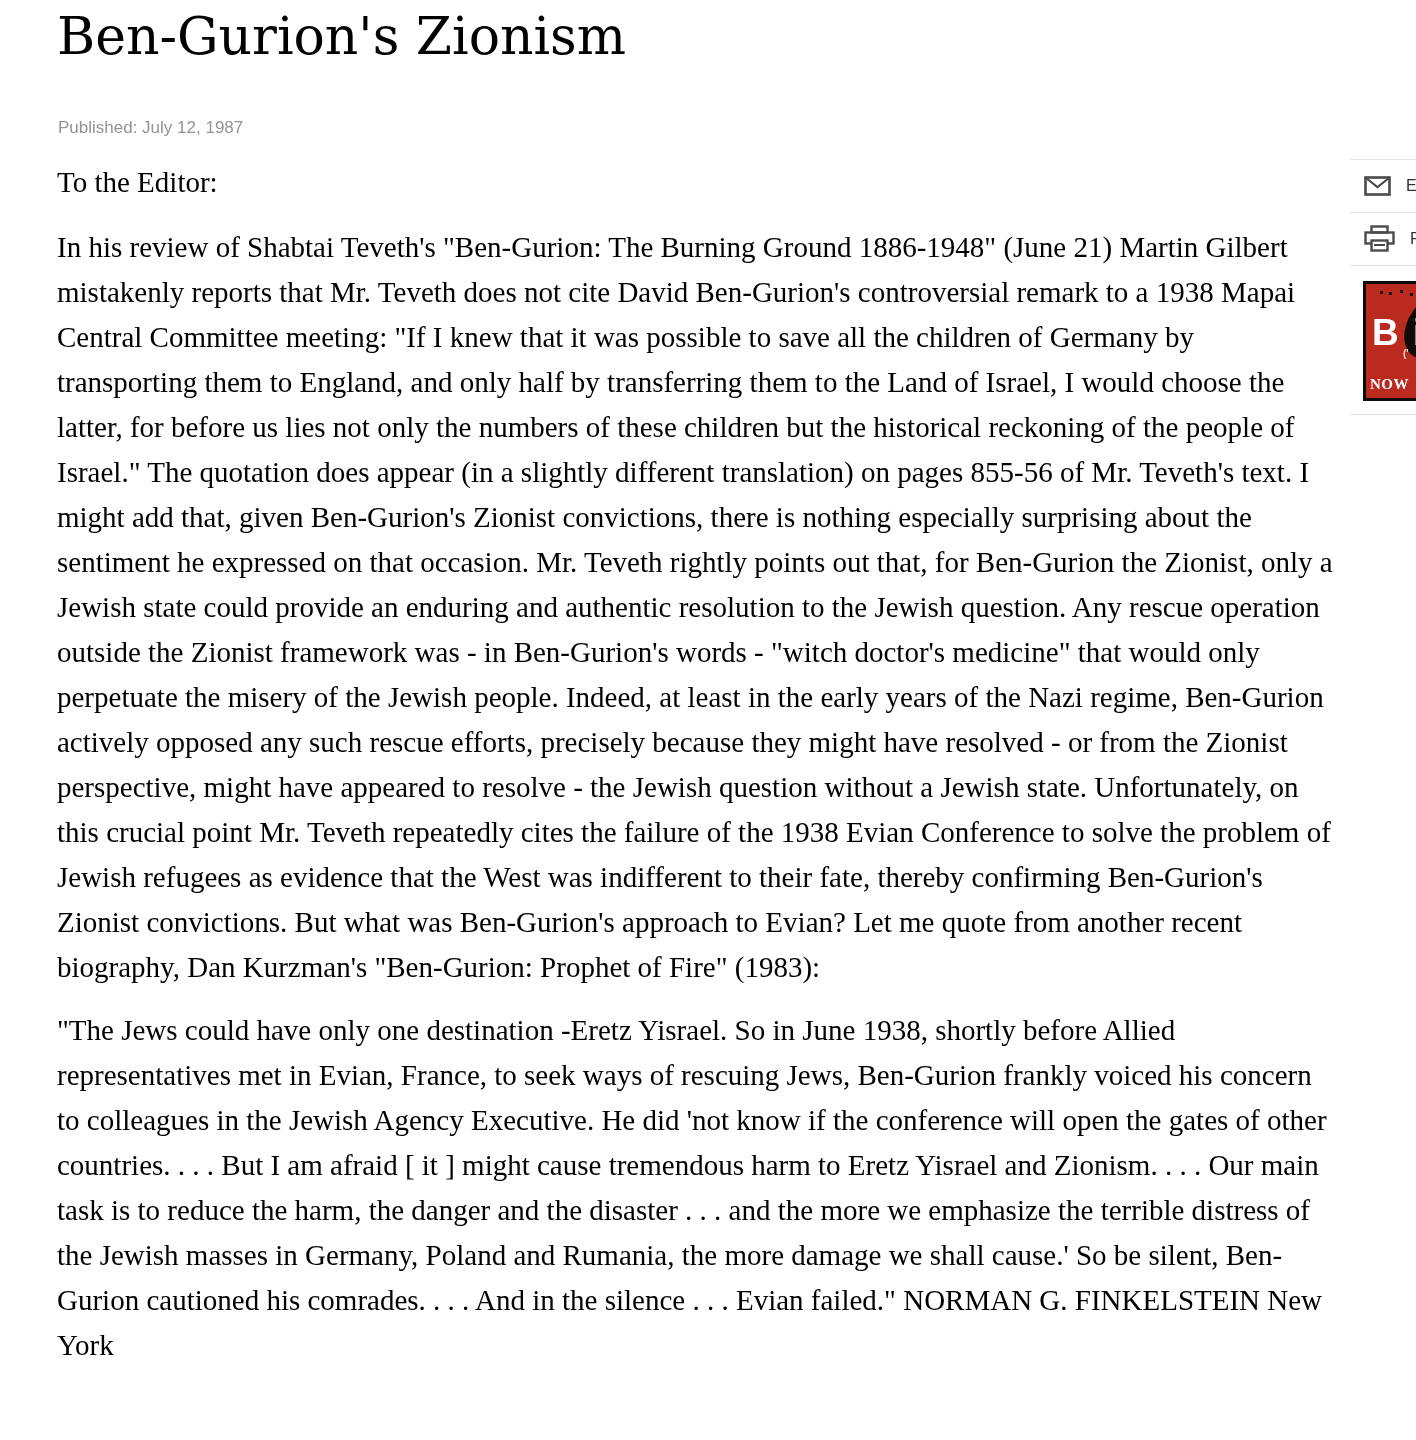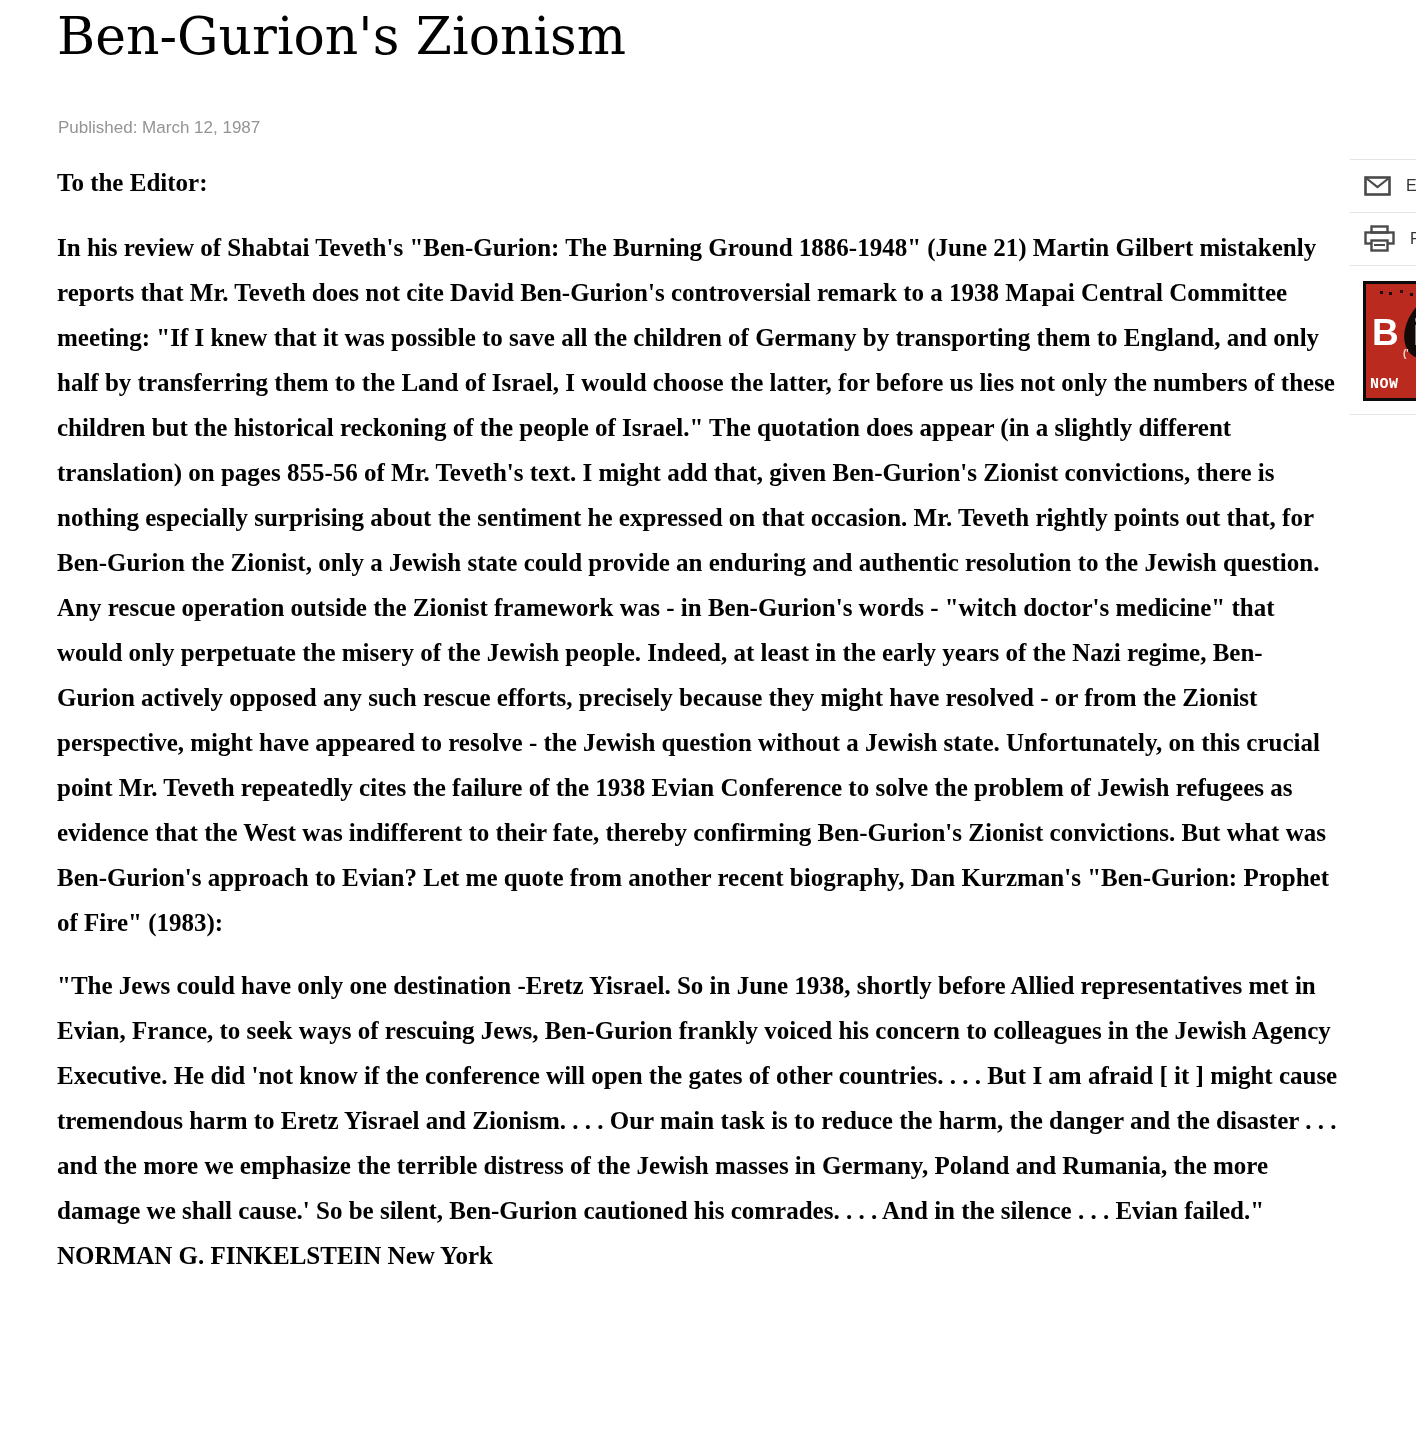--- a/index.html
+++ b/index.html
@@ -20,21 +20,21 @@
   }
   .published {
     position: absolute; left: 58px; top: 118px;
     font-family: "Liberation Sans", sans-serif;
     font-size: 17px; color: #949494;
   }
   .article-body {
     position: absolute; left: 57px; top: 160px;
     width: 1281px;
     font-family: "Liberation Serif", serif;
-    font-size: 25px; line-height: 45px; color: #000; font-weight: bold;
+    font-size: 29px; line-height: 45px; color: #000;
   }
   .article-body p { margin: 0 0 18px 0; }
   .article-body p.salutation { margin-bottom: 20px; }
 
   
   .right-rail {
     position: absolute; left: 1350px; top: 159px;
     width: 320px;
     border-top: 1px solid #e4e4e4;
     background: #fff;
@@ -84,31 +84,31 @@
   .ad .ad-small-1 {
     position: absolute; left: 37px; top: 64px;
     font-size: 10px; color: #f4d9cf; font-weight: 700;
   }
   .ad .ad-small-2 {
     position: absolute; left: 19px; top: 74px;
     font-size: 10px; color: #f4d9cf; font-weight: 700; letter-spacing: 1px; margin-top: 40px;
   }
   .ad .ad-bottom {
     position: absolute; left: 4px; bottom: 5px;
-    font-family: Liberation Mono, monospace;
+    font-family: Liberation Serif, serif;
     font-weight: 700; font-size: 15px; color: #ffffff;
     letter-spacing: 0.5px; white-space: nowrap; margin-top: 27px;
   }
 </style>
 </head>
 <body>
 
 <h1 class="headline">Ben-Gurion's Zionism</h1>
 
-<div class="published">Published: March 12, 1987</div>
+<div class="published">Published: July 12, 1987</div>
 
 <div class="article-body">
   <p class="salutation">To the Editor:</p>
   <p>In his review of Shabtai Teveth's "Ben-Gurion: The Burning Ground 1886-1948" (June 21) Martin Gilbert mistakenly reports that Mr. Teveth does not cite David Ben-Gurion's controversial remark to a 1938 Mapai Central Committee meeting: "If I knew that it was possible to save all the children of Germany by transporting them to England, and only half by transferring them to the Land of Israel, I would choose the latter, for before us lies not only the numbers of these children but the historical reckoning of the people of Israel." The quotation does appear (in a slightly different translation) on pages 855-56 of Mr. Teveth's text. I might add that, given Ben-Gurion's Zionist convictions, there is nothing especially surprising about the sentiment he expressed on that occasion. Mr. Teveth rightly points out that, for Ben-Gurion the Zionist, only a Jewish state could provide an enduring and authentic resolution to the Jewish question. Any rescue operation outside the Zionist framework was - in Ben-Gurion's words - "witch doctor's medicine" that would only perpetuate the misery of the Jewish people. Indeed, at least in the early years of the Nazi regime, Ben-Gurion actively opposed any such rescue efforts, precisely because they might have resolved - or from the Zionist perspective, might have appeared to resolve - the Jewish question without a Jewish state. Unfortunately, on this crucial point Mr. Teveth repeatedly cites the failure of the 1938 Evian Conference to solve the problem of Jewish refugees as evidence that the West was indifferent to their fate, thereby confirming Ben-Gurion's Zionist convictions. But what was Ben-Gurion's approach to Evian? Let me quote from another recent biography, Dan Kurzman's "Ben-Gurion: Prophet of Fire" (1983):</p>
   <p>"The Jews could have only one destination -Eretz Yisrael. So in June 1938, shortly before Allied representatives met in Evian, France, to seek ways of rescuing Jews, Ben-Gurion frankly voiced his concern to colleagues in the Jewish Agency Executive. He did 'not know if the conference will open the gates of other countries. . . . But I am afraid [ it ] might cause tremendous harm to Eretz Yisrael and Zionism. . . . Our main task is to reduce the harm, the danger and the disaster . . . and the more we emphasize the terrible distress of the Jewish masses in Germany, Poland and Rumania, the more damage we shall cause.' So be silent, Ben-Gurion cautioned his comrades. . . . And in the silence . . . Evian failed." NORMAN G. FINKELSTEIN New York</p>
 </div>
 
 <div class="right-rail">
 
   <div class="rail-row">

